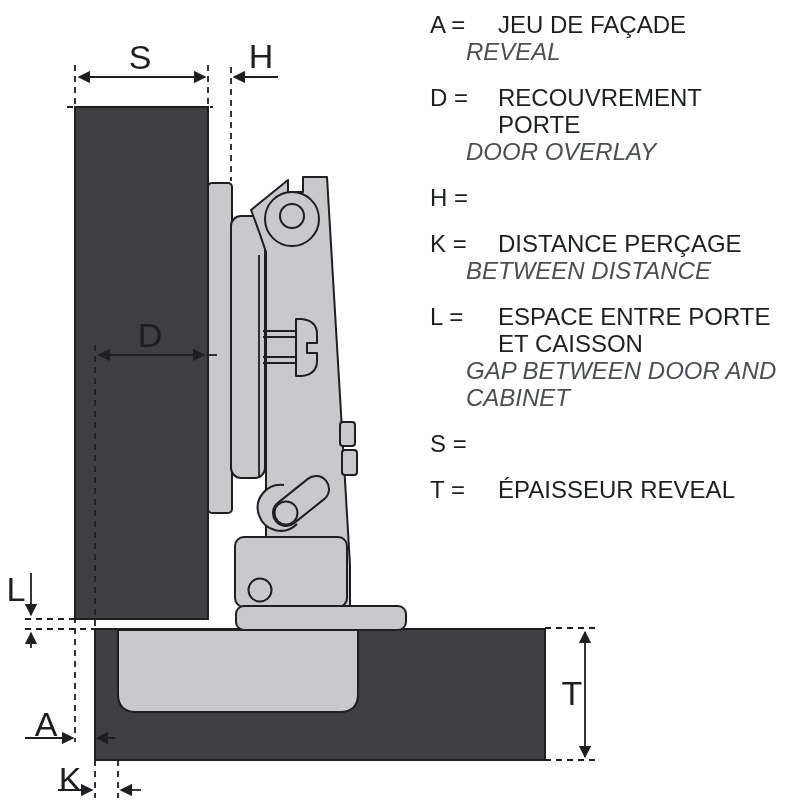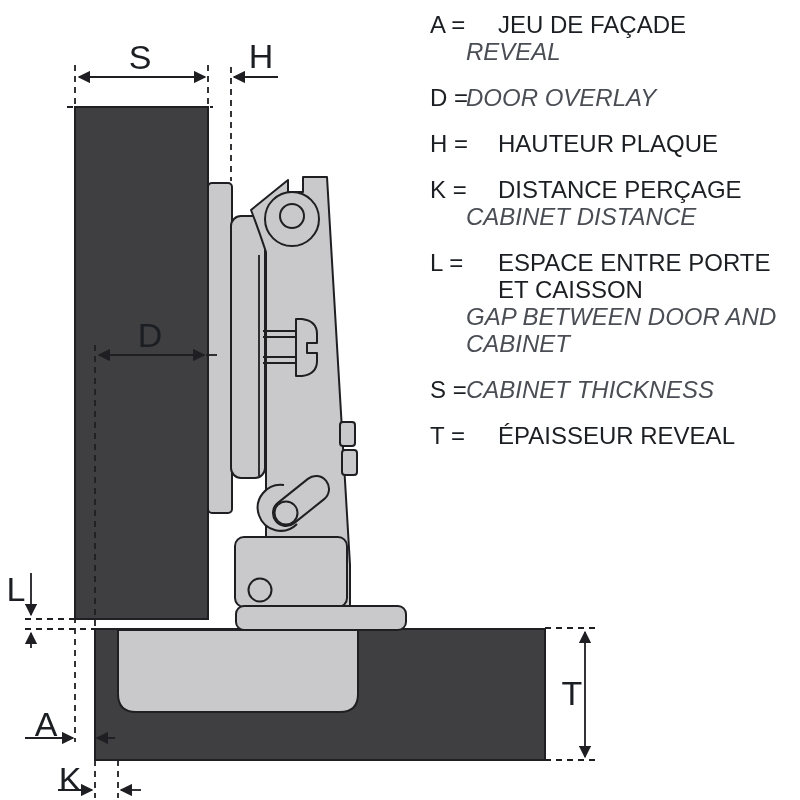--- a/index.html
+++ b/index.html
@@ -135,51 +135,50 @@
       <span class="lt"><span>A</span> <span>=</span></span>
       <span class="def">
         <span class="fr">JEU DE FAÇADE</span>
         <span class="en">REVEAL</span>
       </span>
     </div>
 
     <div class="entry">
       <span class="lt"><span>D</span> <span>=</span></span>
       <span class="def">
+        <span class="fr">RECOUVREMENT PORTE</span>
         <span class="en">DOOR OVERLAY</span>
       </span>
     </div>
 
     <div class="entry">
       <span class="lt"><span>H</span> <span>=</span></span>
       <span class="def">
-        <span class="fr">HAUTEUR PLAQUE</span>
       </span>
     </div>
 
     <div class="entry">
       <span class="lt"><span>K</span> <span>=</span></span>
       <span class="def">
         <span class="fr">DISTANCE PERÇAGE</span>
-        <span class="en">CABINET DISTANCE</span>
+        <span class="en">BETWEEN DISTANCE</span>
       </span>
     </div>
 
     <div class="entry">
       <span class="lt"><span>L</span> <span>=</span></span>
       <span class="def">
         <span class="fr">ESPACE ENTRE PORTE ET CAISSON</span>
         <span class="en">GAP BETWEEN DOOR AND CABINET</span>
       </span>
     </div>
 
     <div class="entry">
       <span class="lt"><span>S</span> <span>=</span></span>
       <span class="def">
-        <span class="en">CABINET THICKNESS</span>
       </span>
     </div>
 
     <div class="entry">
       <span class="lt"><span>T</span> <span>=</span></span>
       <span class="def">
         <span class="fr">ÉPAISSEUR REVEAL</span>
       </span>
     </div>
 

